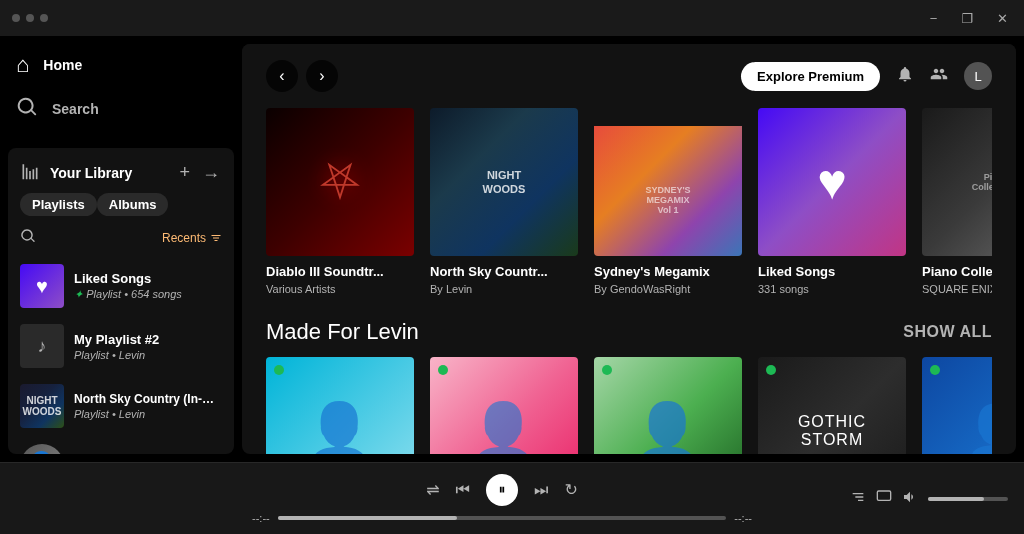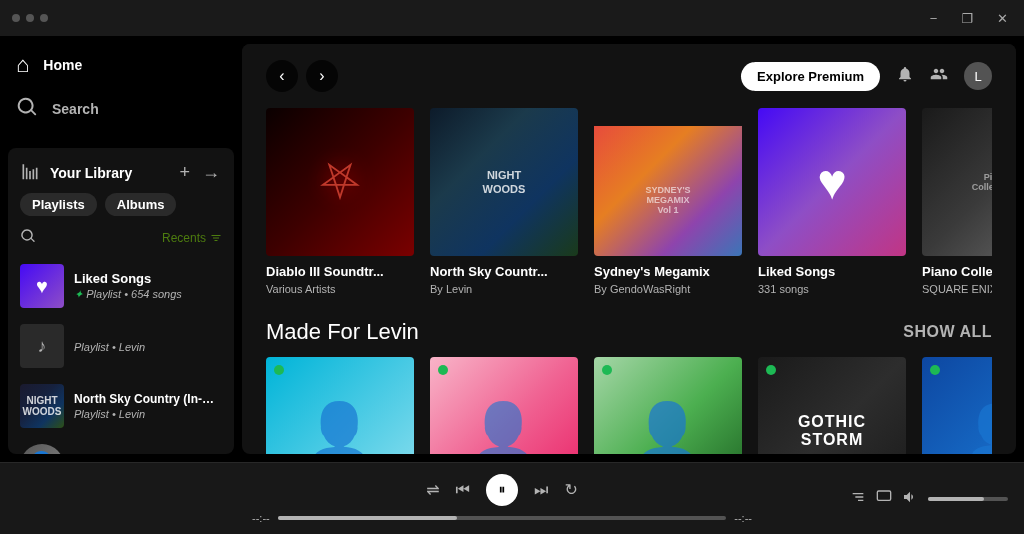--- a/index.html
+++ b/index.html
@@ -98,42 +98,41 @@
     }
     .library-actions { display: flex; gap: 8px; }
     .library-action-btn {
       background: none; border: none;
       color: #b3b3b3; font-size: 18px;
       cursor: pointer; padding: 2px;
     }
 
     .library-tabs {
       display: flex;
-      gap: 8px;
       padding: 0 12px 8px;
     }
     .lib-tab {
       background: #2a2a2a;
       border: none;
       color: #fff;
       border-radius: 20px;
       padding: 4px 12px;
       font-size: 13px;
       font-weight: 600;
       cursor: pointer;
     }
 
     .library-search-row {
       display: flex;
       align-items: center;
       justify-content: space-between;
       padding: 4px 12px 8px;
     }
     .lib-search-icon { color: #b3b3b3; font-size: 16px; cursor: pointer; }
-    .recents-label { color: #4d7c0f; font-size: 12px; display: flex; align-items: center; gap: 4px; cursor: pointer; }
+    .recents-label { color: #fdba74; font-size: 12px; display: flex; align-items: center; gap: 4px; cursor: pointer; }
 
     .library-list {
       overflow-y: auto;
       flex: 1;
     }
     .library-list::-webkit-scrollbar { width: 4px; }
     .library-list::-webkit-scrollbar-thumb { background: #555; border-radius: 2px; }
 
     .lib-item {
       display: flex;
@@ -456,20 +455,21 @@
               <span class="green">✦ </span><span>Playlist • 654 songs</span>
             </div>
           </div>
         </div>
 
         <div class="lib-item">
           <div class="lib-item-img" style="background: #2a2a2a;">
             <span style="color:#b3b3b3; font-size:18px;">♪</span>
           </div>
           <div class="lib-item-info">
+            <div class="lib-item-name">My Playlist #2</div>
             <div class="lib-item-sub">Playlist • Levin</div>
           </div>
         </div>
 
         <div class="lib-item">
           <div class="lib-item-img art-northsky" style="font-size:8px; color:rgba(255,255,255,0.6); padding:4px; text-align:center; display:flex;align-items:center;justify-content:center;">
             <div>
               <div style="font-size:10px; font-weight:900; color:rgba(255,255,255,0.8);">NIGHT<br>WOODS</div>
             </div>
           </div>
@@ -612,21 +612,21 @@
 
             </div>
           </div>
 
         </div>
 
         <div class="card">
           <div class="card-img-wrap">
             <div style="width:100%;height:100%;background:linear-gradient(135deg,#1a1a1a,#2d2d2d,#1a1a1a);position:relative;display:flex;align-items:center;justify-content:center;">
               <div style="position:absolute;top:8px;left:8px;width:10px;height:10px;background:#1db954;border-radius:50%;"></div>
-              <div style="font-size:16px;font-weight:700;color:#fff;text-align:center;letter-spacing:1px;text-transform:uppercase;">GOTHIC<br>STORM</div>
+              <div style="font-size:16px;font-weight:400;color:#fff;text-align:center;letter-spacing:1px;text-transform:uppercase;">GOTHIC<br>STORM</div>
 
             </div>
           </div>
 
         </div>
 
         <div class="card">
           <div class="card-img-wrap">
             <div style="width:100%;height:100%;background:linear-gradient(135deg,#0d47a1,#1565c0,#5c6bc0);position:relative;display:flex;align-items:center;justify-content:center;">
               <div style="position:absolute;top:8px;left:8px;width:10px;height:10px;background:#1db954;border-radius:50%;"></div>

